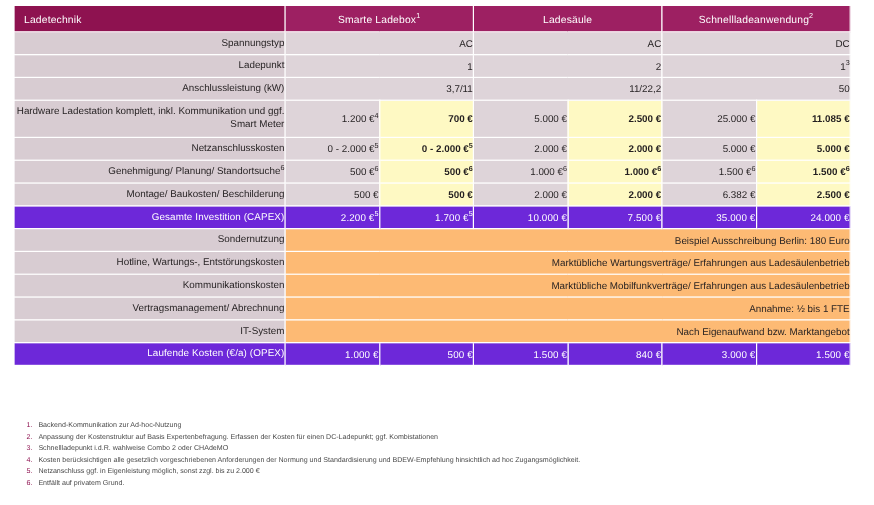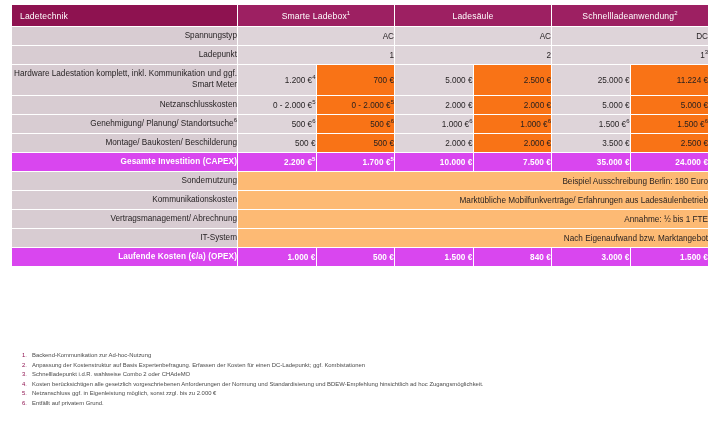--- a/index.html
+++ b/index.html
@@ -63,28 +63,29 @@
     line-height: 1.3;
     color: #231f20;
   }
   .cell {
     background: #ded4d9;
     text-align: right;
     color: #231f20;
     height: 18px;
   }
   .cell.alt {
-    background: #f97316;
+    background: #fef9c3;
+    font-weight: bold;
   }
   
   tr.dark .row-label,
   tr.dark .cell {
-    background: #d946ef;
+    background: #6d28d9;
     color: #ffffff;
-    font-weight: bold;
+    font-weight: normal;
     letter-spacing: .1px;
   }
   tr.tall .row-label,
   tr.tall .cell { height: 30px; }
   .span-note {
     background: #fdba74;
     text-align: right;
   }
   sup {
     font-size: 6px;
@@ -146,28 +147,34 @@
           <td class="cell" colspan="2">AC</td>
           <td class="cell" colspan="2">AC</td>
           <td class="cell" colspan="2">DC</td>
         </tr>
         <tr>
           <td class="row-label">Ladepunkt</td>
           <td class="cell" colspan="2">1</td>
           <td class="cell" colspan="2">2</td>
           <td class="cell" colspan="2">1<sup>3</sup></td>
         </tr>
+        <tr>
+          <td class="row-label">Anschlussleistung (kW)</td>
+          <td class="cell" colspan="2">3,7/11</td>
+          <td class="cell" colspan="2">11/22,2</td>
+          <td class="cell" colspan="2">50</td>
+        </tr>
         <tr class="tall">
           <td class="row-label">Hardware Ladestation komplett, inkl. Kommunikation und ggf. Smart Meter</td>
           <td class="cell">1.200 €<sup>4</sup></td>
           <td class="cell alt">700 €</td>
           <td class="cell">5.000 €</td>
           <td class="cell alt">2.500 €</td>
           <td class="cell">25.000 €</td>
-          <td class="cell alt">11.224 €</td>
+          <td class="cell alt">11.085 €</td>
         </tr>
         <tr>
           <td class="row-label">Netzanschlusskosten</td>
           <td class="cell">0 - 2.000 €<sup>5</sup></td>
           <td class="cell alt">0 - 2.000 €<sup>5</sup></td>
           <td class="cell">2.000 €</td>
           <td class="cell alt">2.000 €</td>
           <td class="cell">5.000 €</td>
           <td class="cell alt">5.000 €</td>
         </tr>
@@ -179,37 +186,41 @@
           <td class="cell alt">1.000 €<sup>6</sup></td>
           <td class="cell">1.500 €<sup>6</sup></td>
           <td class="cell alt">1.500 €<sup>6</sup></td>
         </tr>
         <tr>
           <td class="row-label">Montage/ Baukosten/ Beschilderung</td>
           <td class="cell">500 €</td>
           <td class="cell alt">500 €</td>
           <td class="cell">2.000 €</td>
           <td class="cell alt">2.000 €</td>
-          <td class="cell">3.500 €</td>
+          <td class="cell">6.382 €</td>
           <td class="cell alt">2.500 €</td>
         </tr>
         <tr class="dark">
           <td class="row-label">Gesamte Investition (CAPEX)</td>
           <td class="cell">2.200 €<sup>5</sup></td>
           <td class="cell alt">1.700 €<sup>5</sup></td>
           <td class="cell">10.000 €</td>
           <td class="cell alt">7.500 €</td>
           <td class="cell">35.000 €</td>
           <td class="cell alt">24.000 €</td>
         </tr>
         <tr>
           <td class="row-label">Sondernutzung</td>
           <td class="cell span-note" colspan="6">Beispiel Ausschreibung Berlin: 180 Euro</td>
         </tr>
         <tr>
+          <td class="row-label">Hotline, Wartungs-, Entstörungskosten</td>
+          <td class="cell span-note" colspan="6">Marktübliche Wartungsverträge/ Erfahrungen aus Ladesäulenbetrieb</td>
+        </tr>
+        <tr>
           <td class="row-label">Kommunikationskosten</td>
           <td class="cell span-note" colspan="6">Marktübliche Mobilfunkverträge/ Erfahrungen aus Ladesäulenbetrieb</td>
         </tr>
         <tr>
           <td class="row-label">Vertragsmanagement/ Abrechnung</td>
           <td class="cell span-note" colspan="6">Annahme: ½ bis 1 FTE</td>
         </tr>
         <tr>
           <td class="row-label">IT-System</td>
           <td class="cell span-note" colspan="6">Nach Eigenaufwand bzw. Marktangebot</td>

